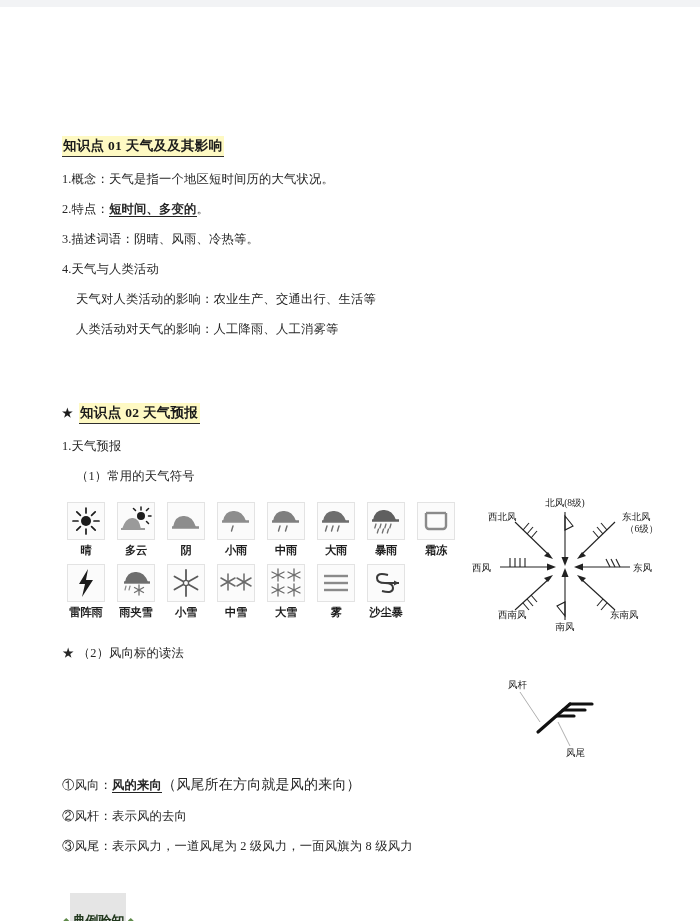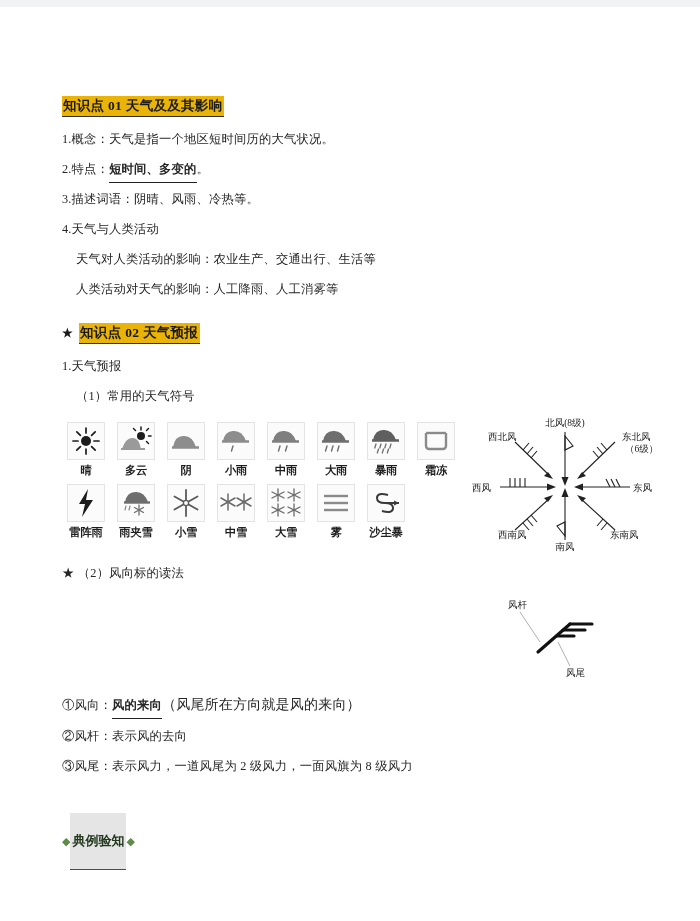--- a/index.html
+++ b/index.html
@@ -31,45 +31,46 @@
     font-size: 13.5px;
     font-weight: bold;
     color: #1a1a1a;
     letter-spacing: .3px;
     margin: 0 0 13px 0;
     display: flex;
     align-items: baseline;
     gap: 6px;
   }
   .kp-heading .hl {
-    background: #eab308;
+    background: #fef9c3;
     border-bottom: 1.3px solid #2f2f2f;
     padding: 1px 2px 1px 1px;
     display: inline-block;
+    margin-top: 40px;
   }
   .kp-heading .star {
     font-size: 12px;
     color: #1a1a1a;
     line-height: 1;
   }
   .kp-heading2 { margin-top: 24px; }
 
   
   .para {
     font-size: 12.3px;
     color: #262626;
     line-height: 1.55;
     margin: 0 0 11px 0;
     letter-spacing: .2px;
   }
   .para.indent { padding-left: 14px; }
   .para b.ul {
     font-weight: bold;
     border-bottom: 1.3px solid #222;
-    padding-bottom: 6px;
+    padding-bottom: 0px;
   }
   .para .small { font-size: 14px; }
 
   
   .symbols-wrap {
     display: flex;
     align-items: flex-start;
     gap: 10px;
     margin: 16px 0 4px 0;
   }

